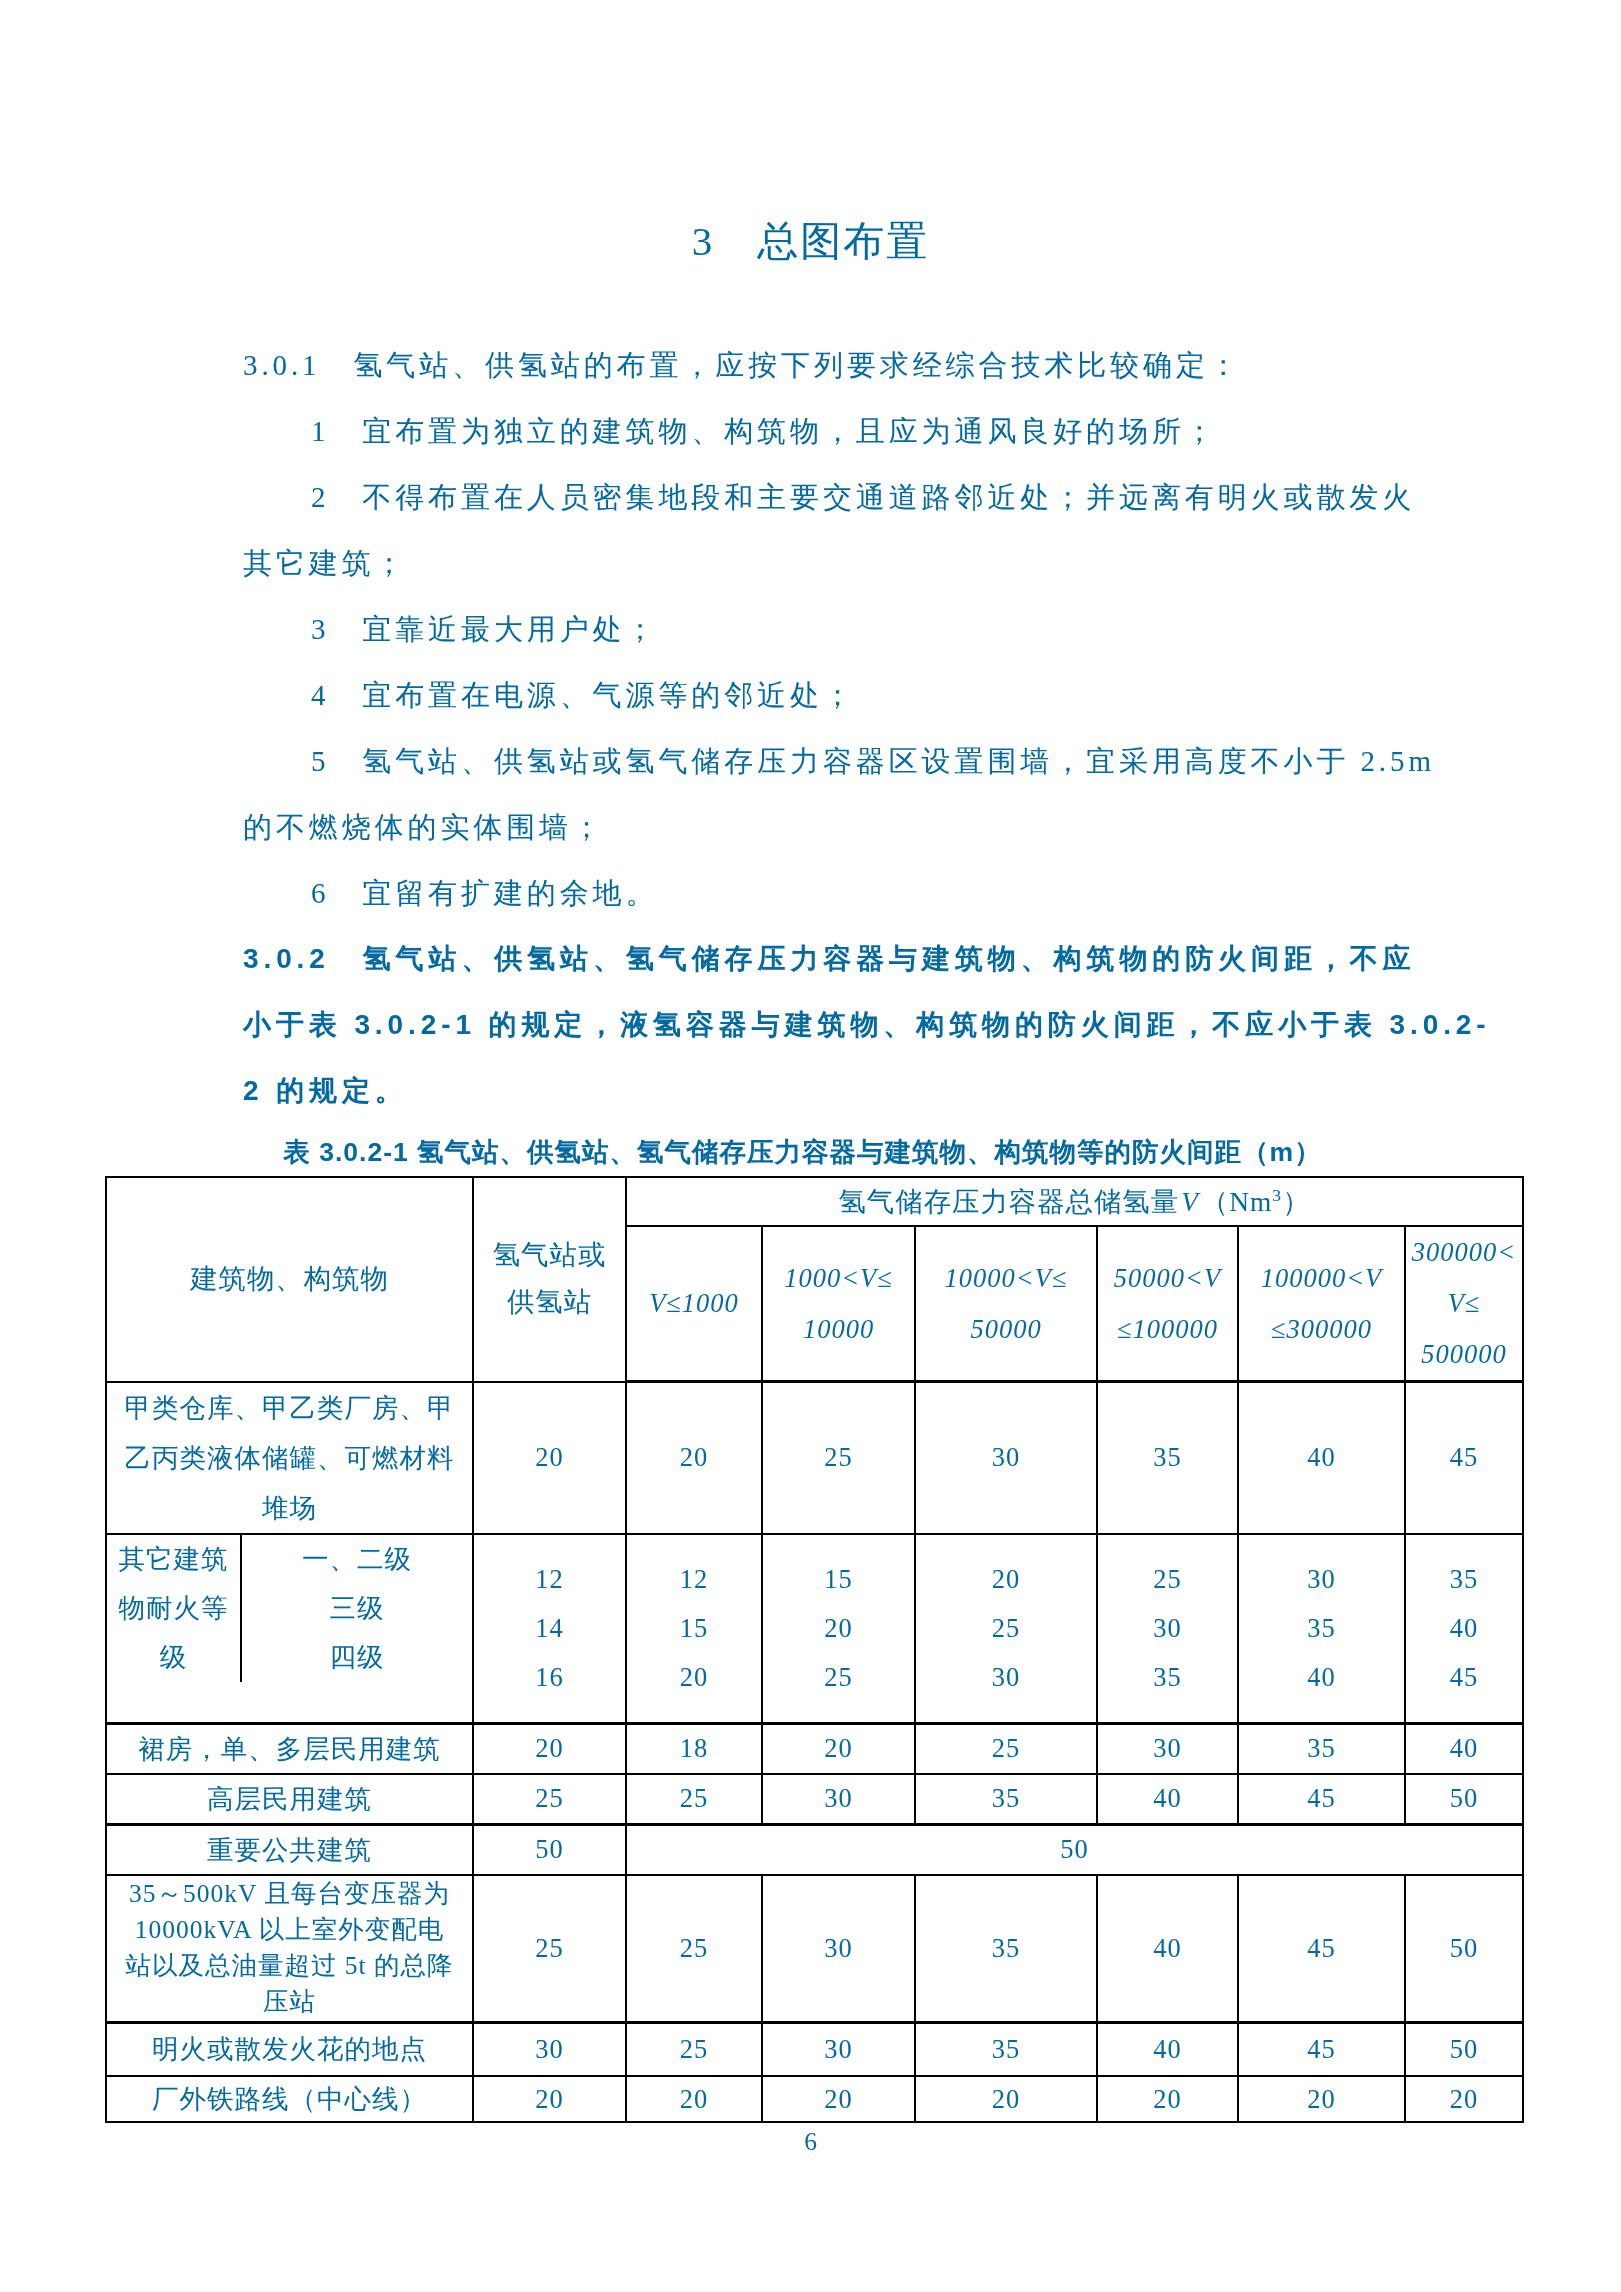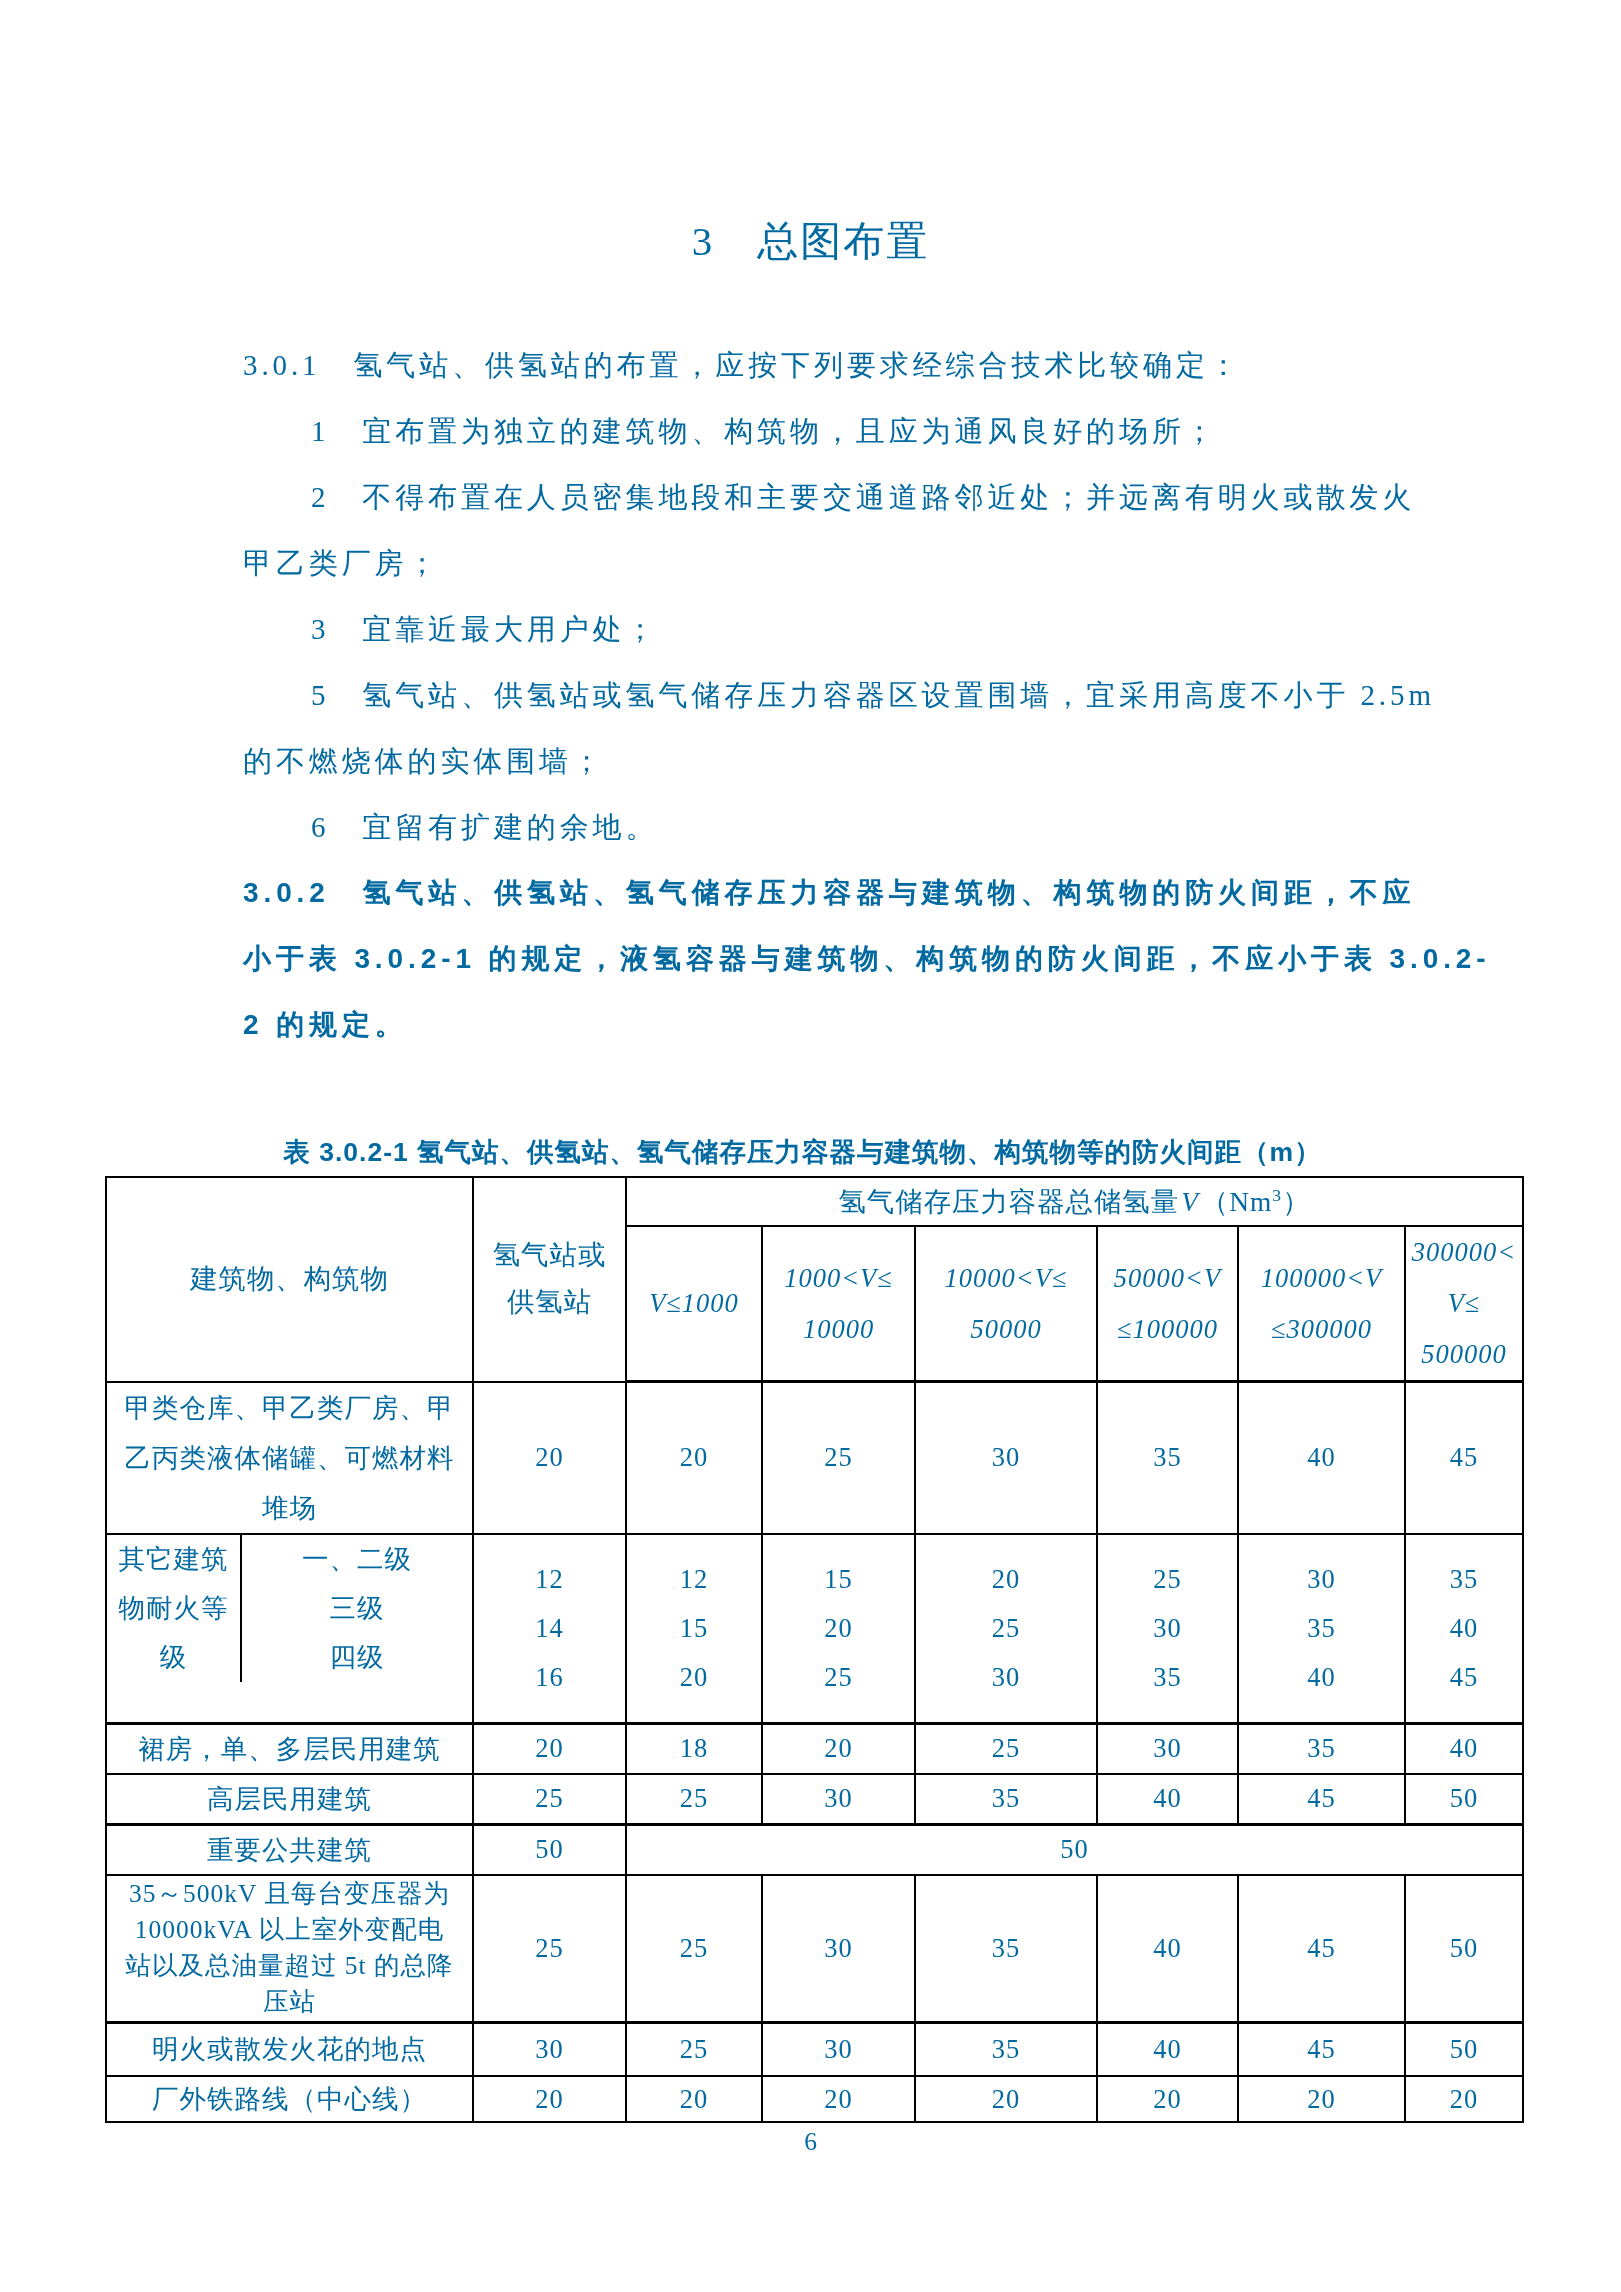--- a/index.html
+++ b/index.html
@@ -74,22 +74,23 @@
 <body>
 
 <div class="page">
 
   <h1 class="doc-title">3　总图布置</h1>
 
   <div class="text-block">
     <div class="line">3.0.1　氢气站、供氢站的布置，应按下列要求经综合技术比较确定：</div>
     <div class="line ind">1　宜布置为独立的建筑物、构筑物，且应为通风良好的场所；</div>
     <div class="line ind">2　不得布置在人员密集地段和主要交通道路邻近处；并远离有明火或散发火</div>
-    <div class="line">甲乙类厂房；</div>
+    <div class="line">其它建筑；</div>
     <div class="line ind">3　宜靠近最大用户处；</div>
+    <div class="line ind">4　宜布置在电源、气源等的邻近处；</div>
     <div class="line ind">5　氢气站、供氢站或氢气储存压力容器区设置围墙，宜采用高度不小于 2.5m</div>
     <div class="line">的不燃烧体的实体围墙；</div>
     <div class="line ind">6　宜留有扩建的余地。</div>
     <div class="line bold">3.0.2　氢气站、供氢站、氢气储存压力容器与建筑物、构筑物的防火间距，不应</div>
     <div class="line bold">小于表 3.0.2-1 的规定，液氢容器与建筑物、构筑物的防火间距，不应小于表 3.0.2-</div>
     <div class="line bold">2 的规定。</div>
   </div>
 
   <div class="tbl-caption">表 3.0.2-1 氢气站、供氢站、氢气储存压力容器与建筑物、构筑物等的防火间距（m）</div>
 

